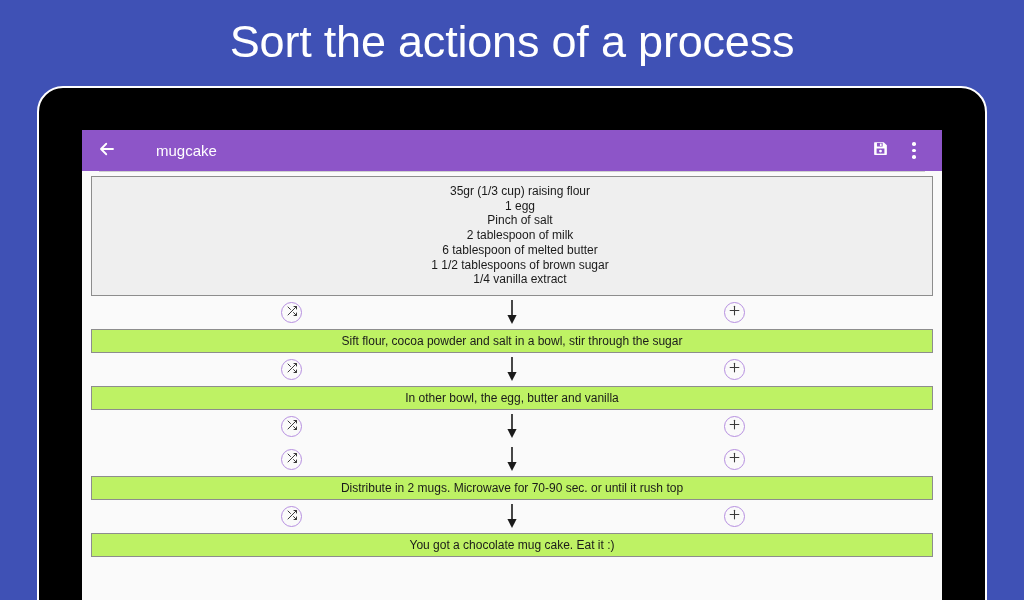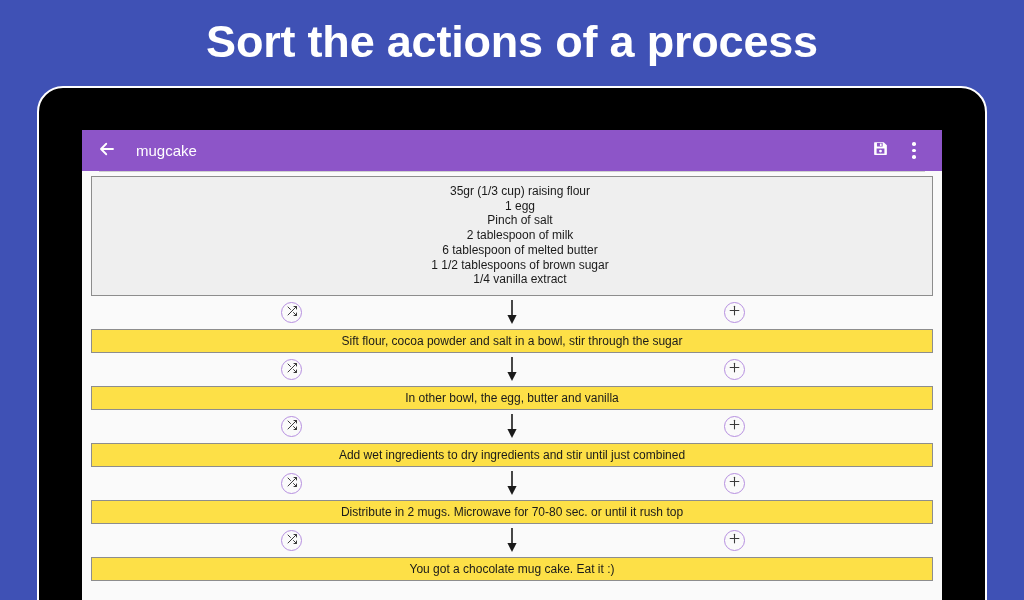--- a/index.html
+++ b/index.html
@@ -21,21 +21,21 @@
     position: absolute;
     top: 0;
     left: 0;
     width: 1024px;
     height: 84px;
     display: flex;
     align-items: center;
     justify-content: center;
     color: #ffffff;
     font-size: 45px;
-    font-weight: 700;
+    font-weight: 400;
     letter-spacing: -0.2px;
     white-space: nowrap;
   }
 
   
   .device-frame {
     position: absolute;
     left: 37px;
     top: 86px;
     width: 950px;
@@ -72,21 +72,21 @@
     display: flex;
     align-items: center;
     justify-content: center;
     cursor: pointer;
     flex: 0 0 auto;
   }
 
   .toolbar-title {
     color: #ffffff;
     font-size: 15px;
-    margin-left: 14px;
+    margin-left: 34px;
     flex: 1 1 auto;
     white-space: nowrap;
     overflow: hidden;
   }
 
   .toolbar-action {
     width: 28px;
     height: 28px;
     display: flex;
     align-items: center;
@@ -166,21 +166,21 @@
     left: 50%;
     top: 3px;
     transform: translateX(-50%);
     width: 14px;
     height: 27px;
   }
 
   
   .step-card {
     border: 1px solid #8d8d8d;
-    background: #fde047;
+    background: #bef264;
     height: 24px;
     display: flex;
     align-items: center;
     justify-content: center;
     font-size: 12px;
     color: #1a1a1a;
     white-space: nowrap;
     cursor: pointer;
   }
 </style>
@@ -300,43 +300,42 @@
                 <line x1="7" y1="1" x2="7" y2="18" stroke="#1a1a1a" stroke-width="1.6"></line>
                 <polygon points="7,25 2.4,16 11.6,16" fill="#1a1a1a"></polygon>
               </svg></div>
             <div class="icon-circle plus">
               <span><svg width="13" height="13" viewBox="0 0 24 24" fill="none" stroke="#3a3a3a" stroke-width="2" stroke-linecap="round">
                   <line x1="12" y1="4" x2="12" y2="20"></line>
                   <line x1="4" y1="12" x2="20" y2="12"></line>
                 </svg></span>
             </div>
           </div>
-          <div class="step-card">Add wet ingredients to dry ingredients and stir until just combined</div>
-          <div class="connector-row">
-            <div class="icon-circle shuffle">
-              <span><svg width="12" height="12" viewBox="0 0 24 24" fill="none" stroke="#3a3a3a" stroke-width="2" stroke-linecap="round" stroke-linejoin="round">
-                  <polyline points="16 3 21 3 21 8"></polyline>
-                  <line x1="4" y1="20" x2="21" y2="3"></line>
-                  <polyline points="21 16 21 21 16 21"></polyline>
-                  <line x1="15" y1="15" x2="21" y2="21"></line>
-                  <line x1="4" y1="4" x2="9" y2="9"></line>
-                </svg></span>
-            </div>
-            <div class="arrow-down"><svg width="14" height="27" viewBox="0 0 14 27">
-                <line x1="7" y1="1" x2="7" y2="18" stroke="#1a1a1a" stroke-width="1.6"></line>
-                <polygon points="7,25 2.4,16 11.6,16" fill="#1a1a1a"></polygon>
-              </svg></div>
-            <div class="icon-circle plus">
-              <span><svg width="13" height="13" viewBox="0 0 24 24" fill="none" stroke="#3a3a3a" stroke-width="2" stroke-linecap="round">
-                  <line x1="12" y1="4" x2="12" y2="20"></line>
-                  <line x1="4" y1="12" x2="20" y2="12"></line>
-                </svg></span>
-            </div>
-          </div>
-          <div class="step-card">Distribute in 2 mugs. Microwave for 70-80 sec. or until it rush top</div>
+          <div class="connector-row">
+            <div class="icon-circle shuffle">
+              <span><svg width="12" height="12" viewBox="0 0 24 24" fill="none" stroke="#3a3a3a" stroke-width="2" stroke-linecap="round" stroke-linejoin="round">
+                  <polyline points="16 3 21 3 21 8"></polyline>
+                  <line x1="4" y1="20" x2="21" y2="3"></line>
+                  <polyline points="21 16 21 21 16 21"></polyline>
+                  <line x1="15" y1="15" x2="21" y2="21"></line>
+                  <line x1="4" y1="4" x2="9" y2="9"></line>
+                </svg></span>
+            </div>
+            <div class="arrow-down"><svg width="14" height="27" viewBox="0 0 14 27">
+                <line x1="7" y1="1" x2="7" y2="18" stroke="#1a1a1a" stroke-width="1.6"></line>
+                <polygon points="7,25 2.4,16 11.6,16" fill="#1a1a1a"></polygon>
+              </svg></div>
+            <div class="icon-circle plus">
+              <span><svg width="13" height="13" viewBox="0 0 24 24" fill="none" stroke="#3a3a3a" stroke-width="2" stroke-linecap="round">
+                  <line x1="12" y1="4" x2="12" y2="20"></line>
+                  <line x1="4" y1="12" x2="20" y2="12"></line>
+                </svg></span>
+            </div>
+          </div>
+          <div class="step-card">Distribute in 2 mugs. Microwave for 70-90 sec. or until it rush top</div>
           <div class="connector-row">
             <div class="icon-circle shuffle">
               <span><svg width="12" height="12" viewBox="0 0 24 24" fill="none" stroke="#3a3a3a" stroke-width="2" stroke-linecap="round" stroke-linejoin="round">
                   <polyline points="16 3 21 3 21 8"></polyline>
                   <line x1="4" y1="20" x2="21" y2="3"></line>
                   <polyline points="21 16 21 21 16 21"></polyline>
                   <line x1="15" y1="15" x2="21" y2="21"></line>
                   <line x1="4" y1="4" x2="9" y2="9"></line>
                 </svg></span>
             </div>

